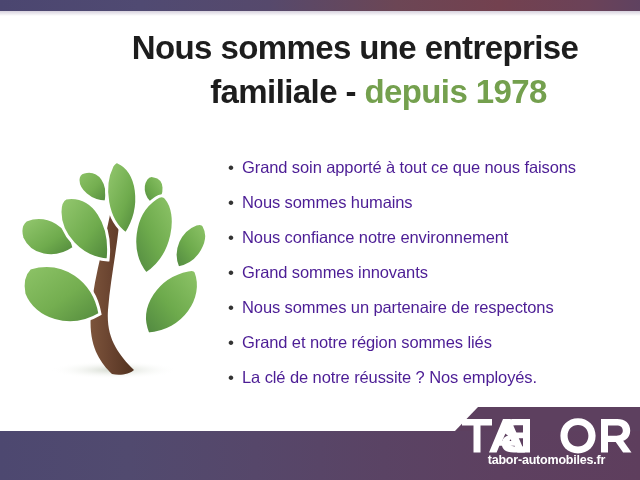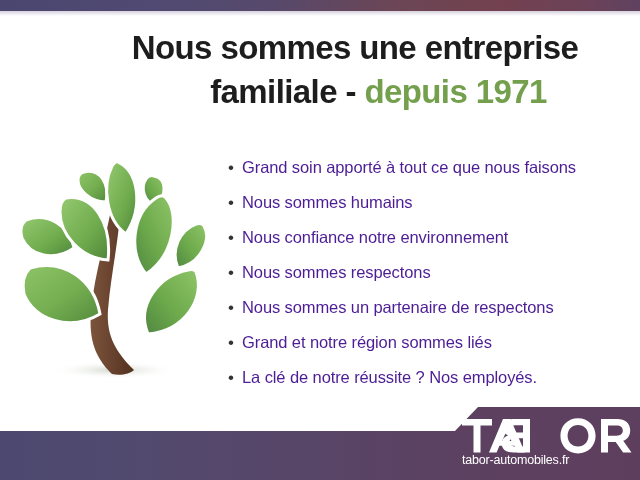--- a/index.html
+++ b/index.html
@@ -118,40 +118,41 @@
     left: 0; top: 0;
     width: 172px;
     height: 38px;
   }
   #logo-wordmark svg { display: block; width: 100%; height: 100%; }
   #logo-tagline {
     position: absolute;
     left: 0;
     top: 36px;
     width: 172px;
-    text-align: left;
+    text-align: center;
     padding-right: 3px;
     box-sizing: border-box;
     color: #ffffff;
     font-size: 12.5px;
     letter-spacing: -0.2px;
     white-space: nowrap;
+    font-weight: bold;
   }
 </style>
 </head>
 <body>
 
 <div id="slide">
 
   <div id="top-strip"></div>
   <div id="top-strip-fade"></div>
 
   <div id="headline">
     <span class="hl-line">Nous sommes une entreprise</span>
-    <span class="hl-line"><span class="hl-dash">familiale - </span><span class="hl-green">depuis 1971</span></span>
+    <span class="hl-line"><span class="hl-dash">familiale - </span><span class="hl-green">depuis 1978</span></span>
   </div>
 
   <div id="tree-illustration">
     <svg viewBox="0 0 212 248" xmlns="http://www.w3.org/2000/svg">
       <defs>
         <linearGradient id="lg1" x1="0" y1="0" x2="1" y2="1">
           <stop offset="0%" stop-color="#8ec468"></stop>
           <stop offset="55%" stop-color="#74ae50"></stop>
           <stop offset="100%" stop-color="#538a3d"></stop>
         </linearGradient>
@@ -205,21 +206,21 @@
     <div class="bullet-row">
       <span class="bullet-dot">•</span>
       <span class="bullet-text">Nous sommes humains</span>
     </div>
     <div class="bullet-row">
       <span class="bullet-dot">•</span>
       <span class="bullet-text">Nous confiance notre environnement</span>
     </div>
     <div class="bullet-row">
       <span class="bullet-dot">•</span>
-      <span class="bullet-text">Nous sommes respectons</span>
+      <span class="bullet-text">Grand sommes innovants</span>
     </div>
     <div class="bullet-row">
       <span class="bullet-dot">•</span>
       <span class="bullet-text">Nous sommes un partenaire de respectons</span>
     </div>
     <div class="bullet-row">
       <span class="bullet-dot">•</span>
       <span class="bullet-text">Grand et notre région sommes liés</span>
     </div>
     <div class="bullet-row">

